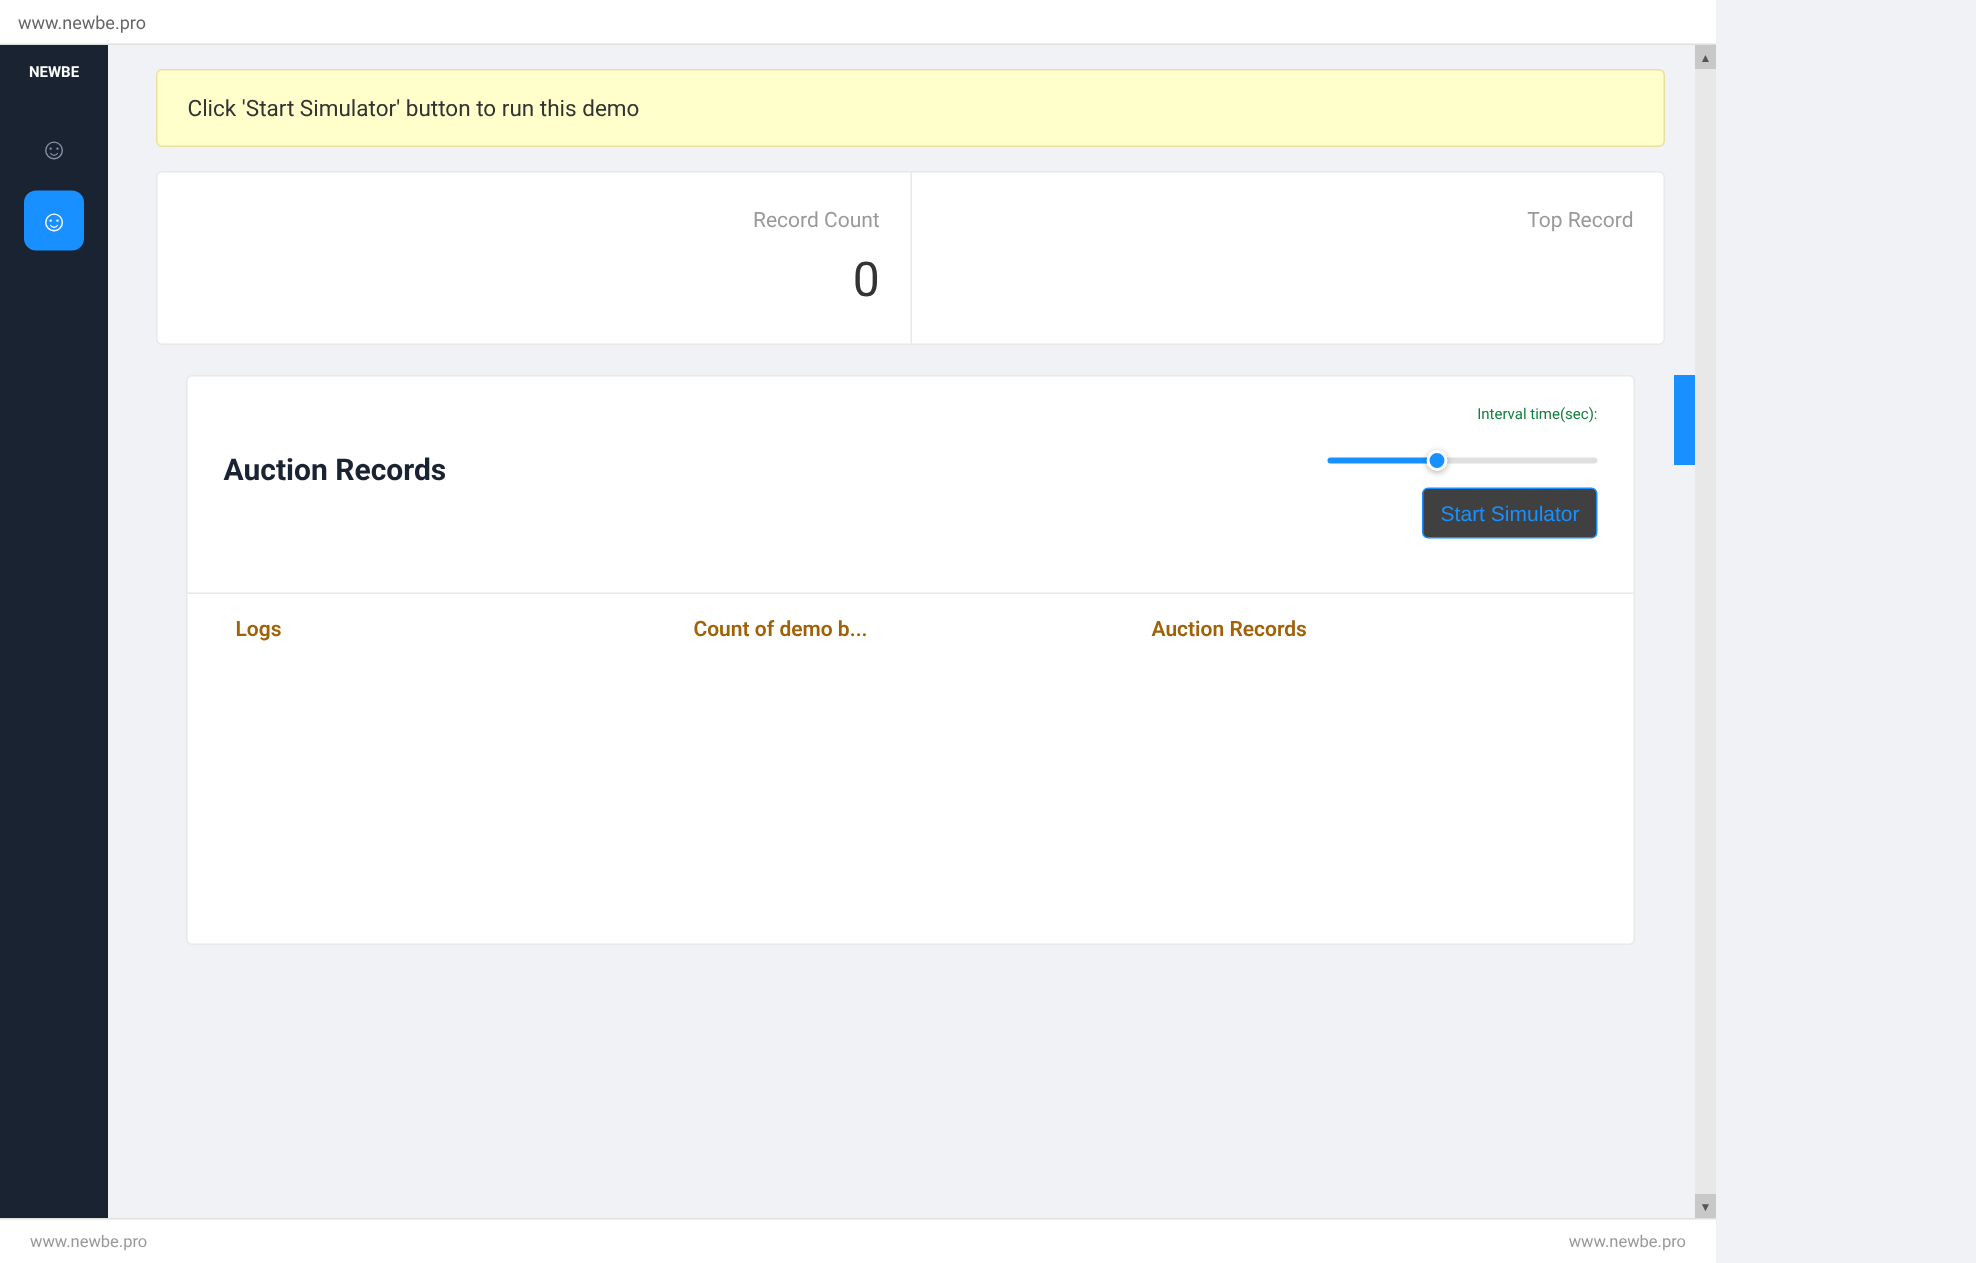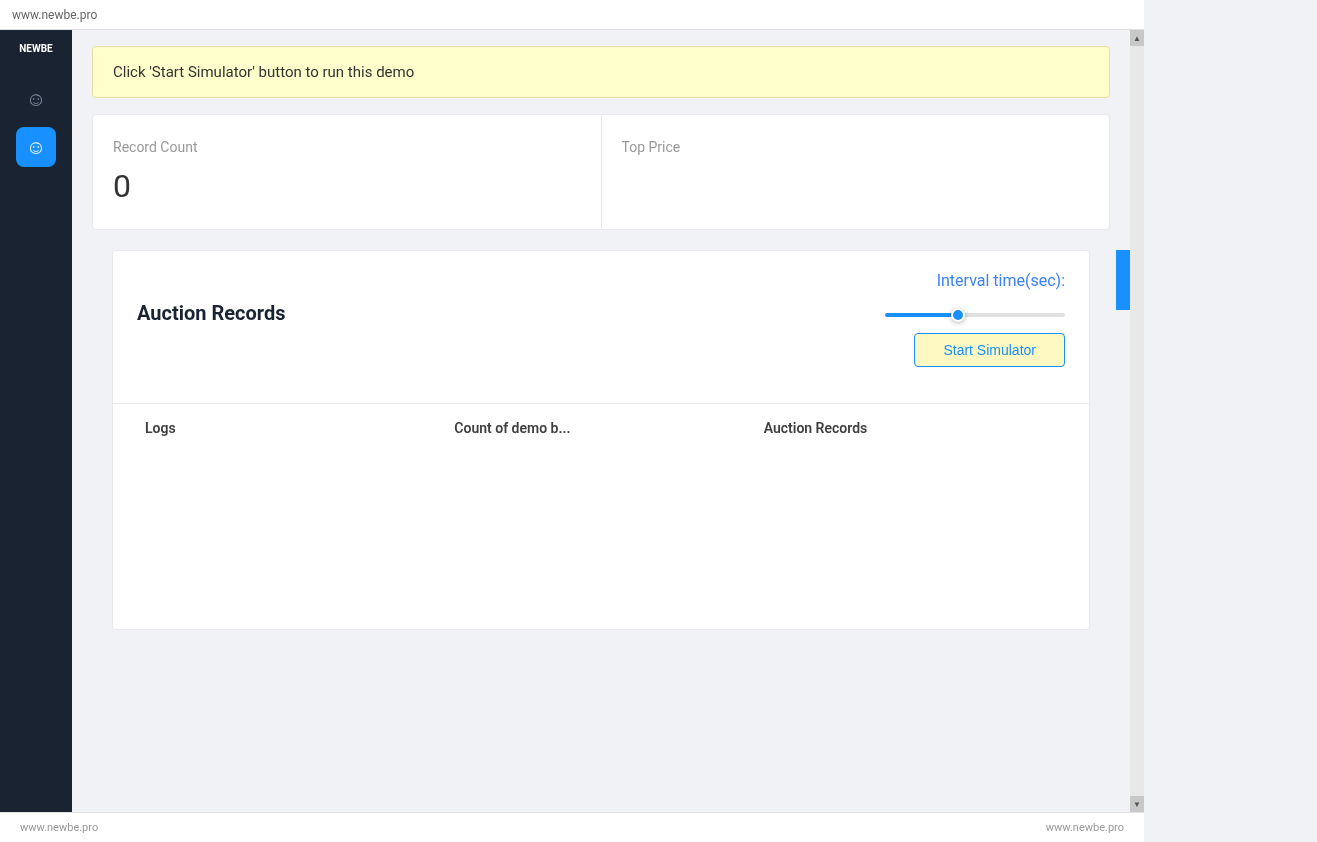--- a/index.html
+++ b/index.html
@@ -70,20 +70,21 @@
       color: #fff;
     }
 
     
     .main-content {
       flex: 1;
       overflow-y: auto;
       overflow-x: hidden;
       padding: 0;
       background: #f0f2f5;
+      margin-left: 12px;
     }
 
     
     .notification-banner {
       background: #ffffcc;
       border: 1px solid #e8e0a0;
       margin: 16px 20px;
       padding: 16px 20px;
       border-radius: 4px;
       font-size: 15px;
@@ -96,21 +97,21 @@
       margin: 0 20px 0 20px;
       border-radius: 4px;
       display: flex;
       align-items: stretch;
       border: 1px solid #e8e8e8;
     }
 
     .stat-item {
       flex: 1;
       padding: 24px 20px;
-      text-align: left;
+      text-align: right;
       border-right: 1px solid #e8e8e8;
     }
 
     .stat-item:last-child {
       border-right: none;
     }
 
     .stat-label {
       font-size: 14px;
       color: #999;
@@ -154,24 +155,24 @@
     }
 
     .panel-controls {
       display: flex;
       flex-direction: column;
       align-items: flex-end;
       gap: 12px;
     }
 
     .start-simulator-btn {
-      background: #fef9c3;
+      background: #404040;
       border: 1px solid #1890ff;
       color: #1890ff;
-      padding: 8px 28px;
+      padding: 8px 11px;
       border-radius: 4px;
       font-size: 14px;
       cursor: pointer;
       white-space: nowrap;
     }
 
     
     .settings-btn {
       position: absolute;
       top: 0;
@@ -192,21 +193,21 @@
       padding: 0 24px;
       border-top: 1px solid #e8e8e8;
       margin-top: 20px;
     }
 
     .table-col {
       flex: 1;
       padding: 16px 8px;
       font-size: 14px;
       font-weight: 600;
-      color: #404040;
+      color: #a16207;
     }
 
     
     .footer {
       background: #fff;
       height: 30px;
       display: flex;
       align-items: center;
       justify-content: space-between;
       padding: 0 20px;
@@ -303,33 +304,33 @@
         <div class="notification-banner">
           <span>Click 'Start Simulator' button to run this demo</span>
         </div>
 
         <div class="stats-card">
           <div class="stat-item">
             <div class="stat-label">Record Count</div>
             <div class="stat-value">0</div>
           </div>
           <div class="stat-item">
-            <div class="stat-label">Top Price</div>
+            <div class="stat-label">Top Record</div>
             <div class="stat-value"></div>
           </div>
         </div>
 
         <div class="section-gap"></div>
 
         <div style="position: relative; margin: 0 20px;">
           <div class="main-panel">
             <div class="panel-header">
               <div class="panel-title">Auction Records</div>
               <div class="panel-controls">
-                <div style="font-size:16px; color:#3b82f6;">Interval time(sec):</div>
+                <div style="font-size:10px; color:#15803d;">Interval time(sec):</div>
                 <div style="position:relative; width:180px;">
                   <input type="range" min="0" max="10" value="4" style="width: 180px;">
                 </div>
                 <button class="start-simulator-btn">Start Simulator</button>
               </div>
             </div>
 
             <div class="table-header">
               <div class="table-col">Logs</div>
               <div class="table-col">Count of demo b...</div>

